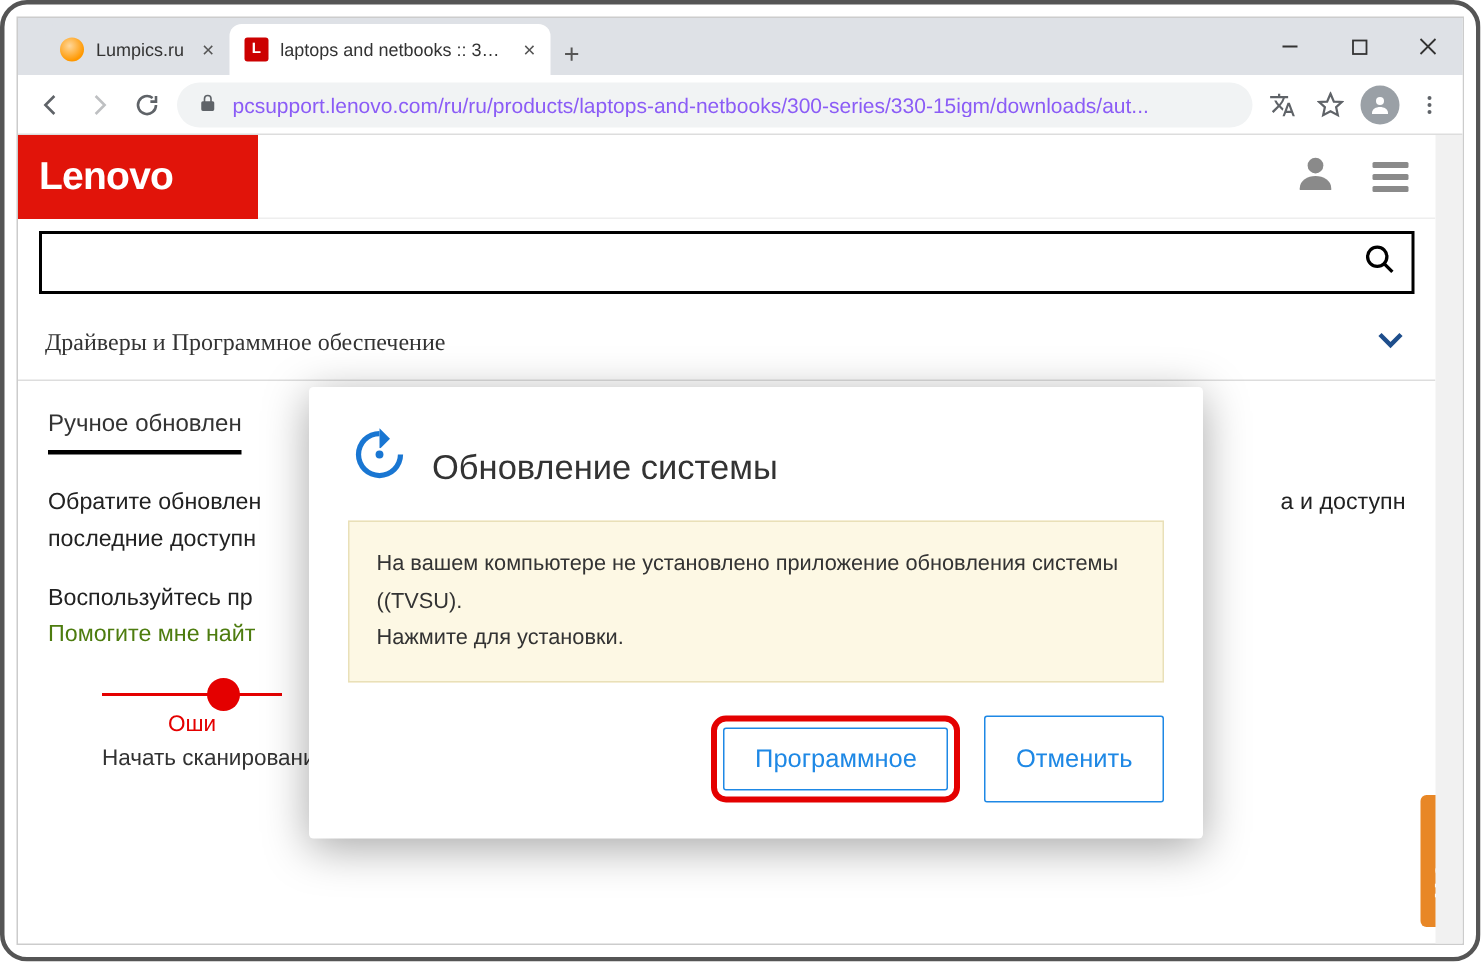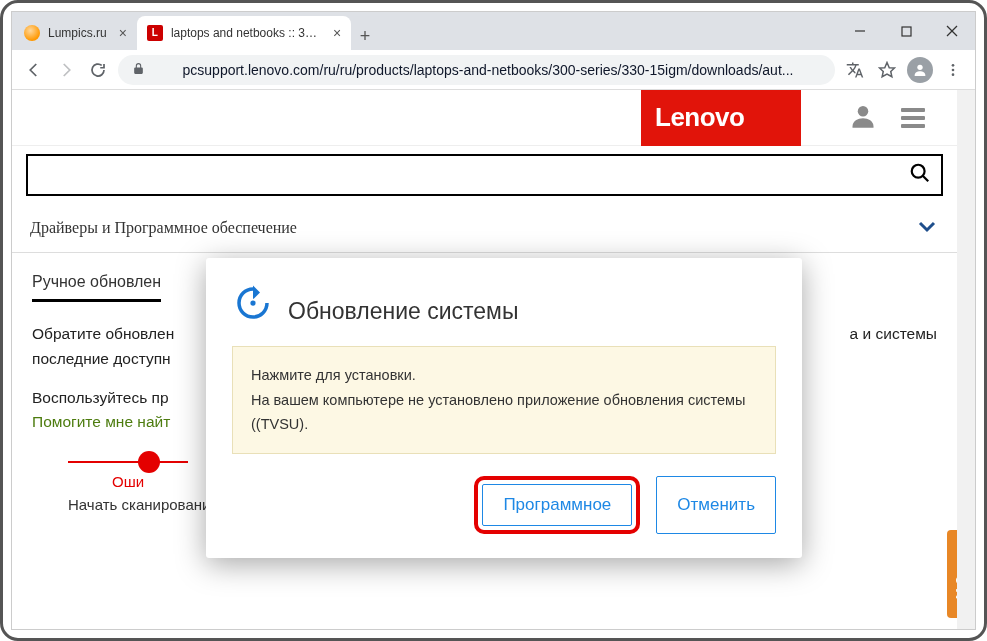--- a/index.html
+++ b/index.html
@@ -1,47 +1,47 @@
 <!DOCTYPE html>
 <html><head>
 <meta charset="utf-8">
 <style>
   * { box-sizing: border-box; margin: 0; padding: 0; }
   html, body { width: 987px; height: 641px; font-family: Arial, Helvetica, sans-serif; background: #fff; overflow: hidden; }
   .outer-frame { width: 987px; height: 641px; border: 3px solid #555; border-radius: 18px; padding: 8px; position: relative; }
   .chrome-window { width: 100%; height: 100%; border: 1px solid #ccc; background: #fff; display: flex; flex-direction: column; position: relative; }
 
   
-  .tab-strip { height: 38px; background: #dee1e6; display: flex; align-items: flex-end; padding-left: 2px; position: relative; }
+  .tab-strip { height: 38px; background: #dee1e6; display: flex; align-items: flex-end; padding-left: 18px; position: relative; }
   .tab { height: 34px; background: #dee1e6; border-radius: 8px 8px 0 0; display: flex; align-items: center; padding: 0 10px 0 10px; font-size: 12px; color: #333; max-width: 220px; margin-right: 0; position: relative; }
   .tab.active { background: #fff; }
   .tab .favicon { width: 16px; height: 16px; border-radius: 50%; margin-right: 8px; flex-shrink: 0; }
   .tab .favicon.orange { background: radial-gradient(circle at 40% 35%, #ffd79a 0%, #ff9800 70%); }
   .tab .favicon.lenovo { background: #cc0000; color: #fff; font-size: 10px; font-weight: bold; line-height: 16px; text-align: center; border-radius: 2px; }
   .tab-title { white-space: nowrap; overflow: hidden; text-overflow: ellipsis; max-width: 150px; }
   .tab .tab-close { margin-left: 12px; color: #555; font-size: 14px; cursor: pointer; }
   .new-tab-btn { width: 28px; height: 28px; display: flex; align-items: center; justify-content: center; color: #555; font-size: 18px; cursor: pointer; }
   .win-controls { position: absolute; right: 0; top: 0; height: 38px; display: flex; align-items: center; }
   .win-btn { width: 46px; height: 30px; display: flex; align-items: center; justify-content: center; color: #333; font-size: 13px; cursor: pointer; }
 
   
   .addr-bar { height: 40px; background: #fff; border-bottom: 1px solid #ddd; display: flex; align-items: center; padding: 0 10px; gap: 8px; }
   .nav-ico { width: 24px; height: 24px; display: flex; align-items: center; justify-content: center; color: #5f6368; cursor: pointer; }
   .nav-ico svg { width: 18px; height: 18px; }
-  .omnibox { flex: 1; height: 30px; background: #f1f3f4; border-radius: 15px; display: flex; align-items: center; padding: 0 14px; font-size: 14px; color: #0f172a; gap: 10px; text-align: center; }
+  .omnibox { flex: 1; height: 30px; background: #f1f3f4; border-radius: 15px; display: flex; align-items: center; padding: 0 14px; font-size: 14px; color: #8b5cf6; gap: 10px; }
   .omnibox .lock { color: #5f6368; font-size: 12px; }
   .omnibox .url { flex: 1; white-space: nowrap; overflow: hidden; text-overflow: ellipsis; }
   .ext-ico { width: 24px; height: 24px; display: flex; align-items: center; justify-content: center; color: #5f6368; cursor: pointer; }
   .profile-dot { width: 26px; height: 26px; border-radius: 50%; background: #9aa0a6; display: flex; align-items: center; justify-content: center; cursor: pointer; }
 
   
   .page { flex: 1; position: relative; overflow: hidden; border-right: 18px solid #f1f1f1; }
   .page-scrollthumb { position: absolute; right: -14px; top: 70px; width: 10px; height: 120px; background: #c1c1c1; border-radius: 2px; }
 
-  .lenovo-header { height: 56px; display: flex; align-items: center; justify-content: flex-end; padding-right: 32px; border-bottom: 1px solid #eee; gap: 48px; }
+  .lenovo-header { height: 56px; display: flex; align-items: center; justify-content: space-between; padding-right: 18px; border-bottom: 1px solid #eee; }
   .lenovo-logo { height: 56px; width: 160px; background: #e1140a; color: #fff; display: flex; align-items: center; padding-left: 14px; font-size: 26px; font-weight: 600; font-family: Arial; letter-spacing: -0.5px; }
   .lenovo-actions { display: flex; gap: 24px; align-items: center; color: #8a8a8a; }
   .hamburger { display: flex; flex-direction: column; gap: 4px; cursor: pointer; }
   .hamburger span { width: 24px; height: 4px; background: #8a8a8a; border-radius: 1px; }
 
   .search-wrap { padding: 8px 14px; }
   .search-box { height: 42px; border: 2px solid #000; display: flex; align-items: center; padding-right: 10px; }
   .search-box input { flex: 1; border: none; outline: none; height: 100%; padding: 0 10px; font-size: 14px; }
 
   .section-title { padding: 10px 18px; display: flex; justify-content: space-between; align-items: center; border-bottom: 1px solid #ddd; }
@@ -206,21 +206,21 @@
         </span>
       </div>
 
       <div class="tabs-row">
         <span class="utab">Ручное обновлен</span>
       </div>
 
       <div class="body-text">
         <div style="display:flex; justify-content:space-between;">
           <span>Обратите обновлен</span>
-          <span>а и системы</span>
+          <span>а и доступн</span>
         </div>
         <div>последние доступн</div>
         <div style="margin-top:14px">Воспользуйтесь пр</div>
         <a href="#" class="link">Помогите мне найт</a>
       </div>
 
       <div class="progress-area">
         <div class="progress-line">
           <div class="progress-dot"></div>
         </div>
@@ -240,22 +240,22 @@
           <svg width="42" height="42" viewBox="0 0 48 48" fill="#1976d2">
             <path d="M24 6a18 18 0 1 0 18 18h-4a14 14 0 1 1-14-14V6z"></path>
             <path d="M24 4l8 8-8 8V4z"></path>
             <circle cx="24" cy="24" r="5" fill="#fff"></circle>
             <circle cx="24" cy="24" r="3" fill="#1976d2"></circle>
           </svg>
         </span>
         <h3>Обновление системы</h3>
       </div>
       <div class="notice">
+        <div>На вашем компьютере не установлено приложение обновления системы ((TVSU).</div>
         <div>Нажмите для установки.</div>
-        <div>На вашем компьютере не установлено приложение обновления системы ((TVSU).</div>
       </div>
       <div class="modal-actions">
         <span class="highlight-ring">
           <button class="mbtn">Программное</button>
         </span>
         <button class="mbtn">Отменить</button>
       </div>
     </div>
 
   </div>

